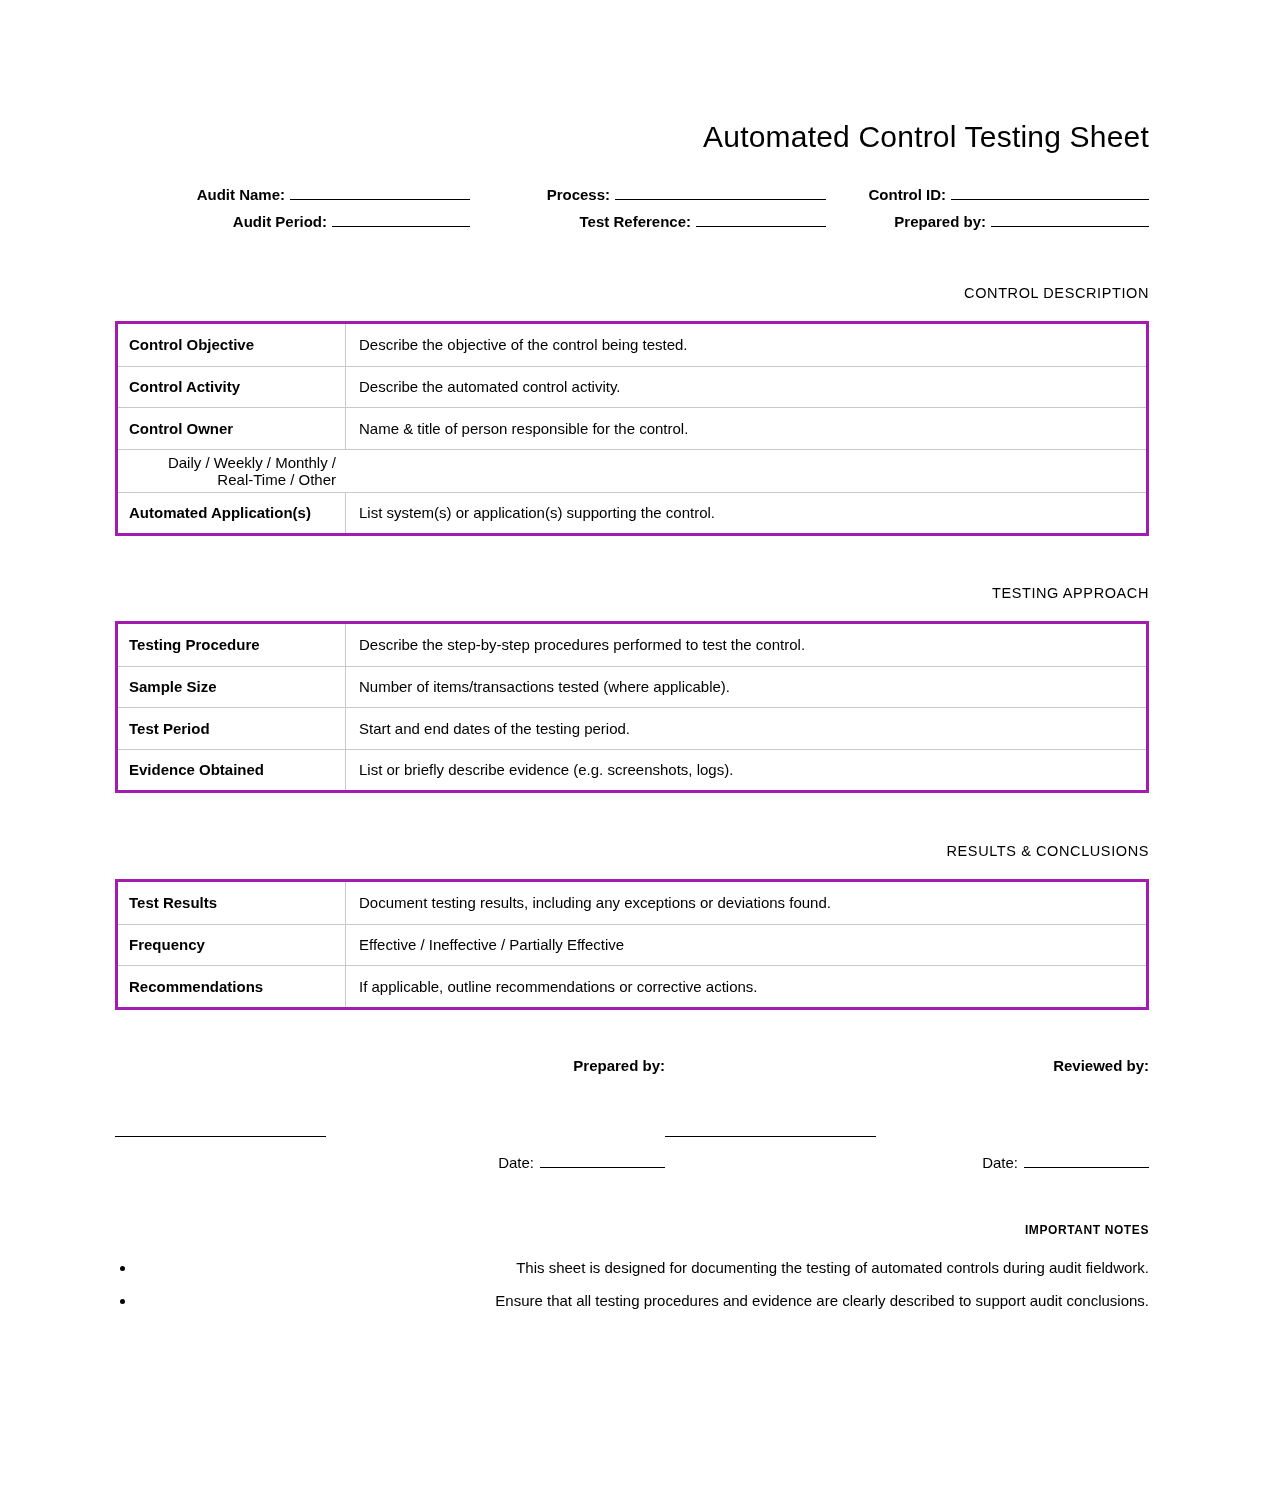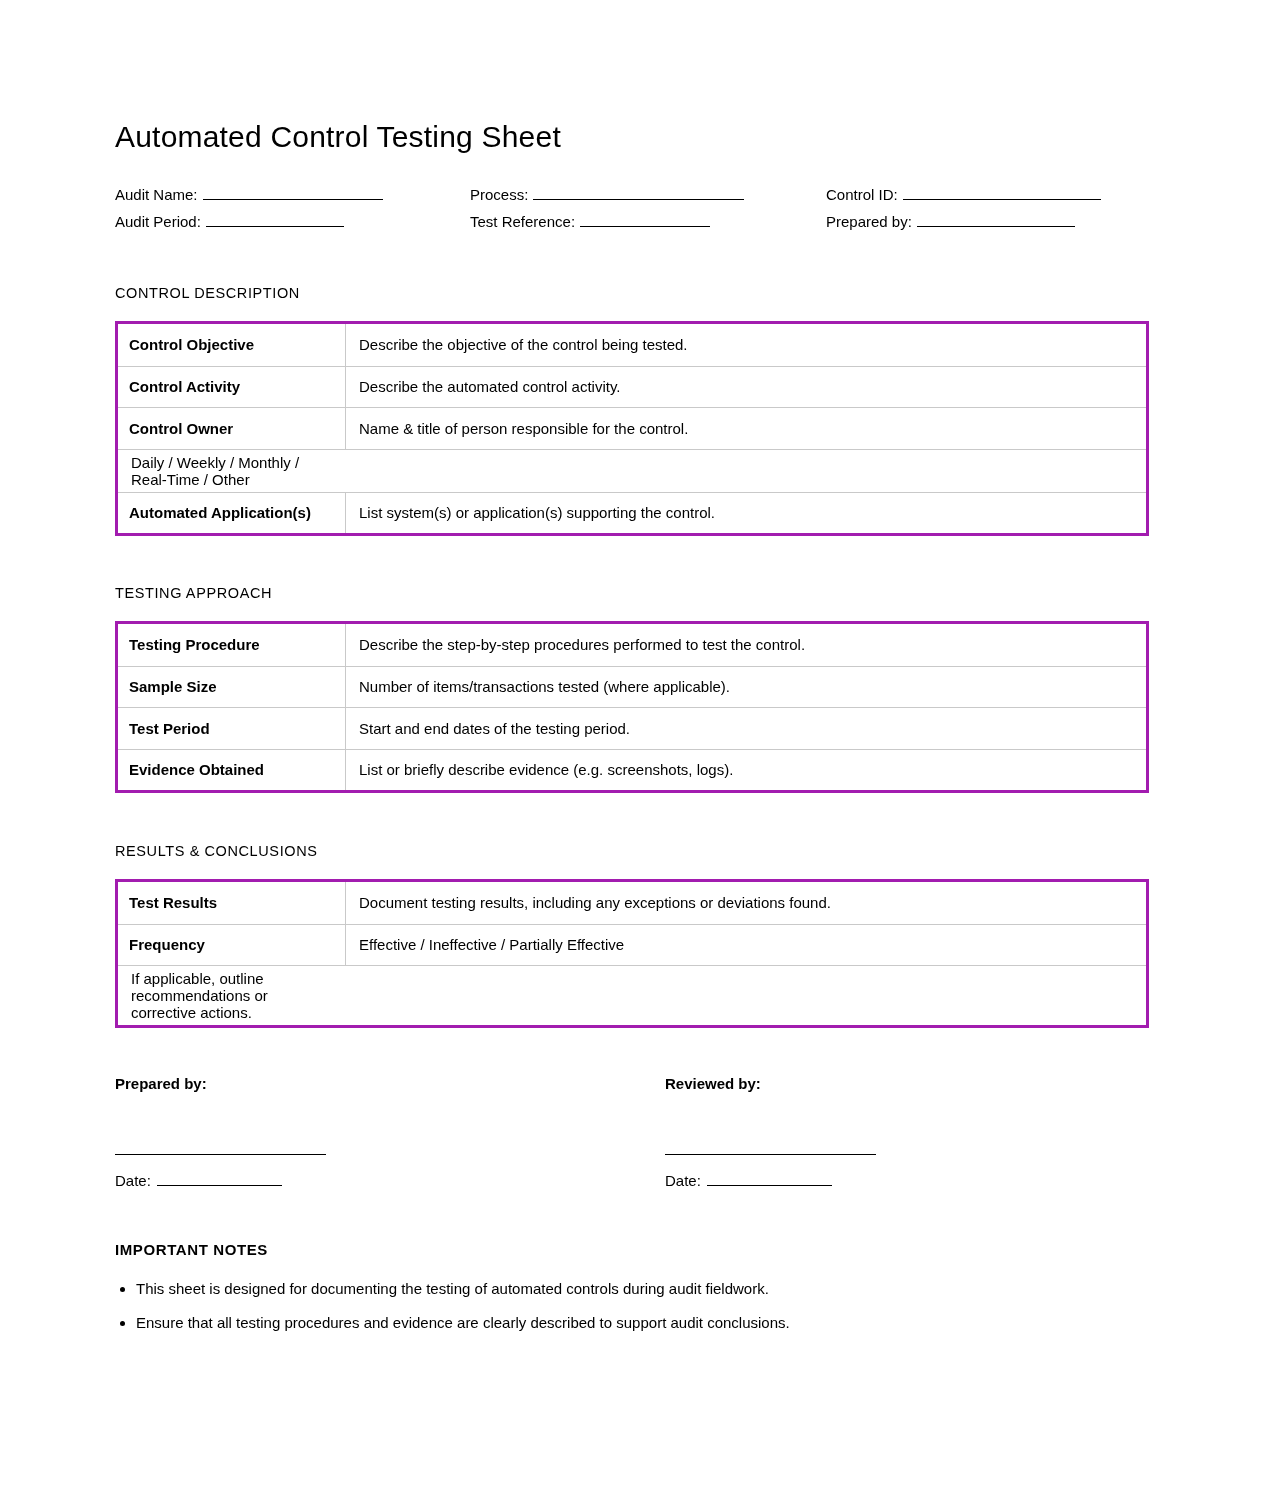--- a/index.html
+++ b/index.html
@@ -7,37 +7,38 @@
     width: 1263px;
     background: #ffffff;
     color: #000000;
     font-family: "Liberation Sans", sans-serif;
   }
   .page {
     position: relative;
     width: 1263px;
     height: 1505px;
     padding: 120px 114px 0 115px;
+    text-align: right;
   }
   .doc-title {
     font-size: 30px;
     font-weight: 400;
     line-height: 1.1;
     letter-spacing: 0.2px;
   }
   
   .meta-grid {
     margin-top: 32px;
     display: grid;
     grid-template-columns: 355px 356px 1fr;
     row-gap: 9px;
     font-size: 15px;
   }
   .meta-field { white-space: nowrap; }
-  .meta-field .lbl { font-weight: 400; }
+  .meta-field .lbl { font-weight: 700; }
   .blank {
     display: inline-block;
     border-bottom: 1.4px solid #000;
     height: 15px;
     vertical-align: baseline;
     margin-left: 5px;
   }
   
   .section-heading {
     font-size: 14.5px;
@@ -82,21 +83,21 @@
     margin-top: 62px;
     width: 211px;
     border-bottom: 1.5px solid #000;
     height: 1px;
   }
   .date-row { margin-top: 16px; font-size: 15px; }
   .date-row .blank { margin-left: 6px; }
   
   .notes-heading {
     margin-top: 52px;
-    font-size: 15px;
+    font-size: 12px;
     font-weight: 700;
     letter-spacing: 0.6px;
   }
   .notes-list {
     margin-top: 22px;
     padding-left: 21px;
     font-size: 15px;
   }
   .notes-list li { margin-bottom: 15px; line-height: 1.25; }
 </style>
@@ -175,20 +176,21 @@
   <div class="spec-table">
     <div class="spec-row">
       <div class="cell label">Test Results</div>
       <div class="cell desc">Document testing results, including any exceptions or deviations found.</div>
     </div>
     <div class="spec-row">
       <div class="cell label">Frequency</div>
       <div class="cell desc">Effective / Ineffective / Partially Effective</div>
     </div>
     <div class="spec-row">
+      <div class="cell label">Recommendations</div>
       <div class="cell desc">If applicable, outline recommendations or corrective actions.</div>
     </div>
   </div>
 
   <div class="sign-grid">
     <div class="sign-col">
       <div class="sign-label">Prepared by:</div>
       <div class="sign-line"></div>
       <div class="date-row">
         <span>Date:</span><span class="blank" style="width:125px"></span>

